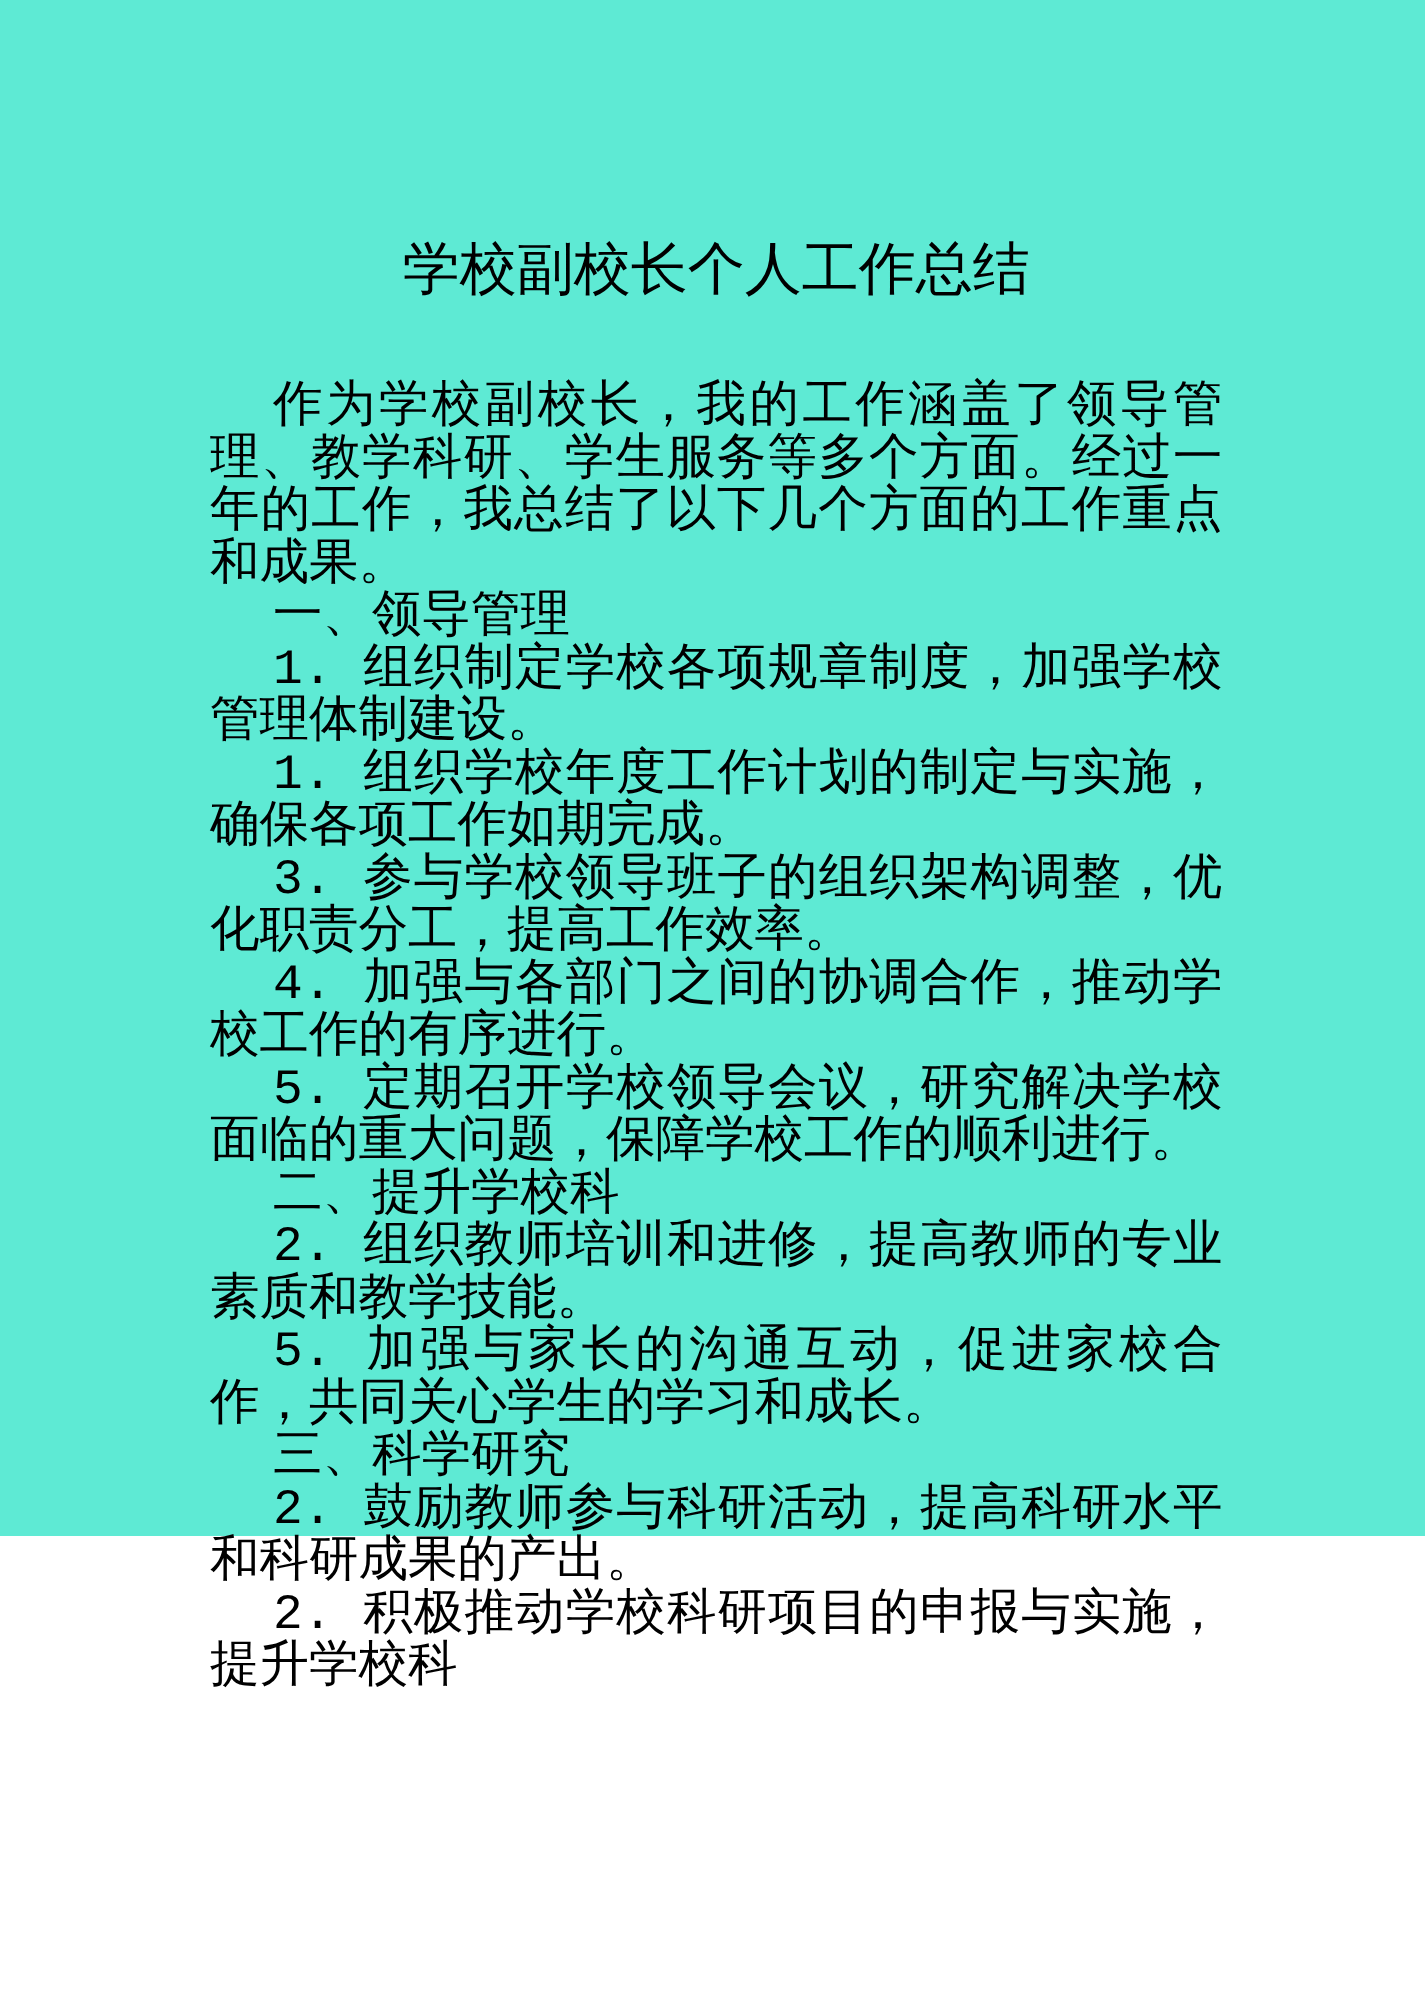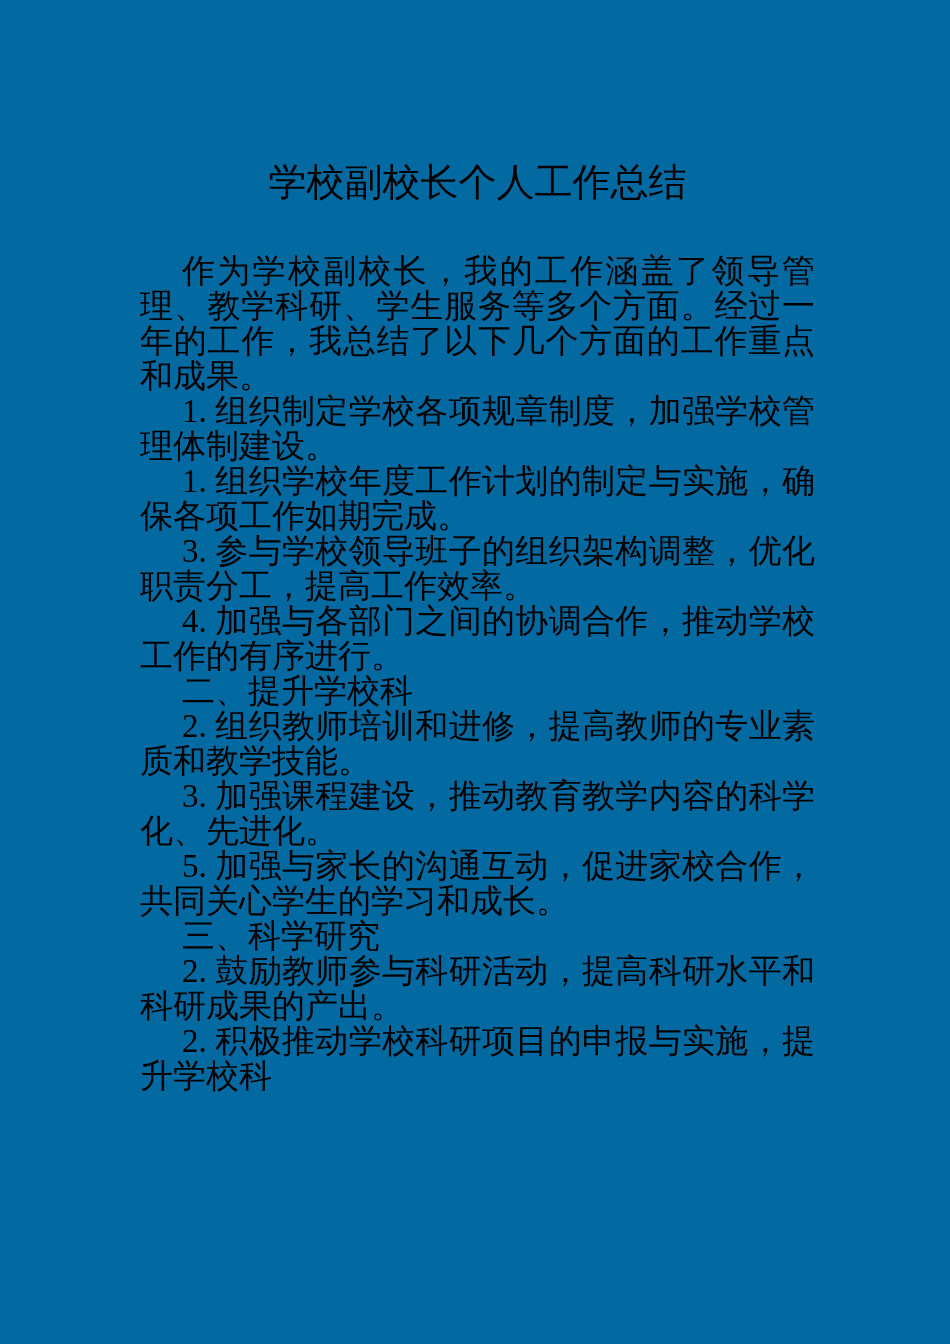--- a/index.html
+++ b/index.html
@@ -10,23 +10,24 @@
   body {
     width: 950px;
     height: 1344px;
     overflow: hidden;
     font-family: "Liberation Serif", sans-serif;
     color: #000000;
   }
   .page {
     box-sizing: border-box;
     width: 950px;
-    height: 1344px;
+    height: 1024px;
     padding: 160px 135px 0 140px;
-    background: #0369a1;
+    background: #5eead4;
+    font-family: Liberation Mono, monospace;
   }
   .doc-title {
     margin: 0 0 48px 0;
     font-size: 38px;
     font-weight: 400;
     line-height: 1.2;
     text-align: center;
     letter-spacing: 0;
     white-space: nowrap;
   }
@@ -43,25 +44,26 @@
     letter-spacing: 0;
   }
 </style>
 </head>
 <body>
 
 <div class="page">
   <h1 class="doc-title">学校副校长个人工作总结</h1>
   <div class="doc-body" id="paragraphs">
       <p class="para">作为学校副校长，我的工作涵盖了领导管理、教学科研、学生服务等多个方面。经过一年的工作，我总结了以下几个方面的工作重点和成果。</p>
+      <p class="para">一、领导管理</p>
       <p class="para">1. 组织制定学校各项规章制度，加强学校管理体制建设。</p>
       <p class="para">1. 组织学校年度工作计划的制定与实施，确保各项工作如期完成。</p>
       <p class="para">3. 参与学校领导班子的组织架构调整，优化职责分工，提高工作效率。</p>
       <p class="para">4. 加强与各部门之间的协调合作，推动学校工作的有序进行。</p>
+      <p class="para">5. 定期召开学校领导会议，研究解决学校面临的重大问题，保障学校工作的顺利进行。</p>
       <p class="para">二、提升学校科</p>
       <p class="para">2. 组织教师培训和进修，提高教师的专业素质和教学技能。</p>
-      <p class="para">3. 加强课程建设，推动教育教学内容的科学化、先进化。</p>
       <p class="para">5. 加强与家长的沟通互动，促进家校合作，共同关心学生的学习和成长。</p>
       <p class="para">三、科学研究</p>
       <p class="para">2. 鼓励教师参与科研活动，提高科研水平和科研成果的产出。</p>
       <p class="para">2. 积极推动学校科研项目的申报与实施，提升学校科</p>
     </div>
 </div>
 
 </body></html>

